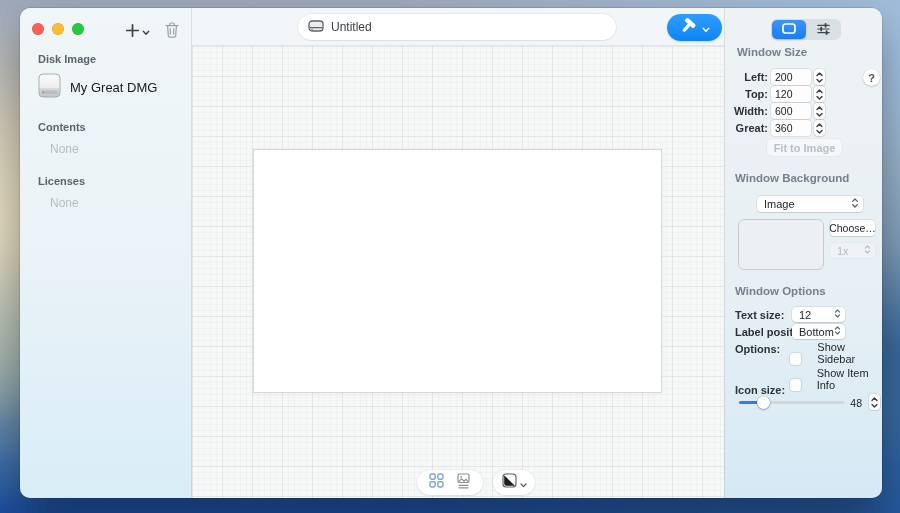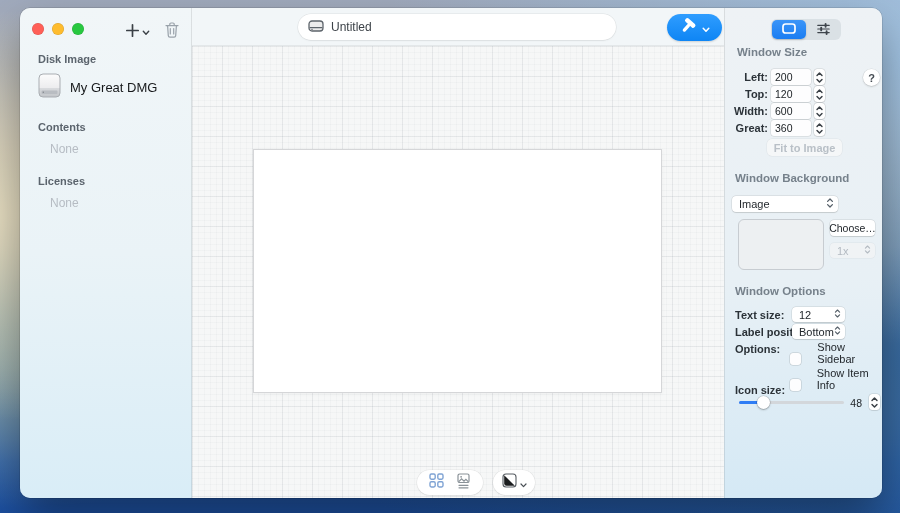--- a/index.html
+++ b/index.html
@@ -288,21 +288,21 @@
             <path d="M2 4.6 L4.5 2 L7 4.6"></path>
             <path d="M2 8.4 L4.5 11 L7 8.4"></path>
           </svg>
         </span>
     </div>
 
     <div class="help-btn">?</div>
     <div class="fit-btn">Fit to Image</div>
 
     <div class="insp-h" style="top:164px;left:10px">Window Background</div>
-    <div class="popup" style="left:7px;top:188px;width:106px;height:16px">
+    <div class="popup" style="left:32px;top:188px;width:106px;height:16px">
       <span class="pop-txt">Image</span>
       <span><svg width="8" height="12" viewBox="0 0 8 12" fill="none" stroke="#555f68" stroke-width="1.3" stroke-linecap="round" stroke-linejoin="round">
             <path d="M1.6 4.4 L4 2 L6.4 4.4"></path>
             <path d="M1.6 7.6 L4 10 L6.4 7.6"></path>
           </svg></span>
     </div>
     <div class="preview-box"></div>
     <div class="choose-btn">Choose…</div>
     <div class="popup disabled" style="left:105px;top:235px;width:45px;height:15px">
       <span class="pop-txt">1x</span>

